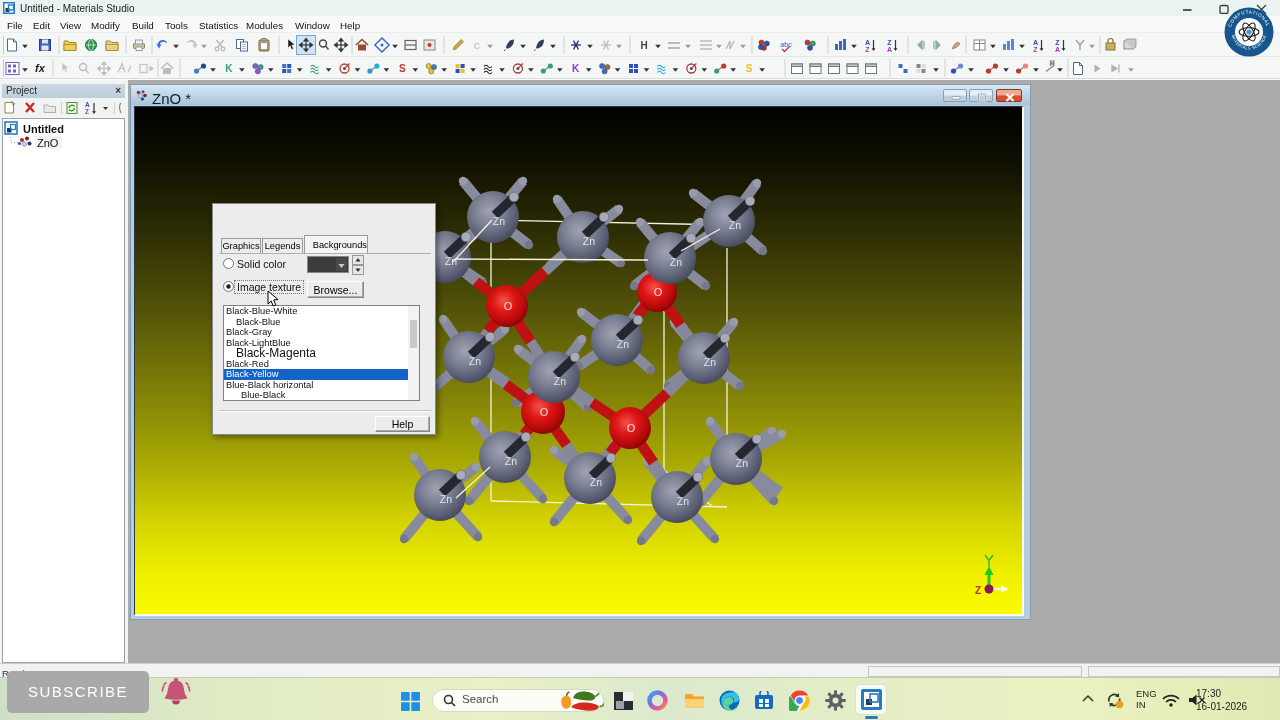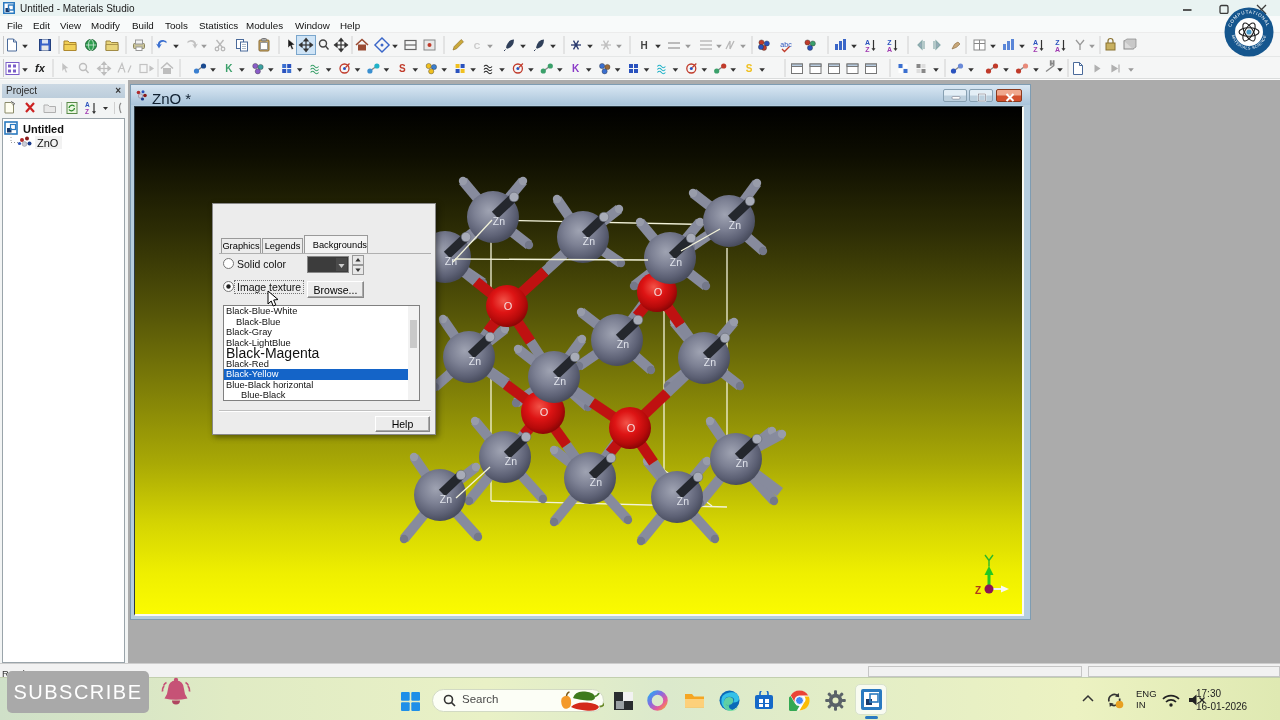--- a/index.html
+++ b/index.html
@@ -810,21 +810,21 @@
         <path d="M6 3 l2.6 3.5 h-5.2 z" fill="#333"></path>
         <rect x="0.5" y="10.5" width="11" height="9" fill="#e8e8e8" stroke="#999"></rect>
         <path d="M6 17 l-2.6 -3.5 h5.2 z" fill="#333"></path>
       </svg>
       <div style="position:absolute;left:94px;top:77px;width:57px;height:17px;background:#ececec;border:1px solid #888;border-top-color:#fff;border-left-color:#fff;box-shadow:inset -1px -1px 0 #aaa;font-size:10.5px;text-align:center;line-height:16px">Browse...</div>
       <div style="position:absolute;left:10px;top:101px;width:197px;height:96px;background:#fff;border:1px solid #808080;overflow:hidden">
         <div style="height:10.5px;font-size:9.3px;line-height:10.5px;padding-left:2px;color:#111">Black-Blue-White</div>
         <div style="height:10.5px;font-size:9.3px;line-height:10.5px;padding-left:12px;color:#111">Black-Blue</div>
         <div style="height:10.5px;font-size:9.3px;line-height:10.5px;padding-left:2px;color:#111">Black-Gray</div>
         <div style="height:10.5px;font-size:9.3px;line-height:10.5px;padding-left:2px;color:#111">Black-LightBlue</div>
-        <div style="height:10.5px;font-size:14px;line-height:10.5px;padding-left:2px;color:#111">Black-Magenta</div>
+        <div style="height:10.5px;font-size:12px;line-height:10.5px;padding-left:12px;color:#111">Black-Magenta</div>
         <div style="height:10.5px;font-size:9.3px;line-height:10.5px;padding-left:2px;color:#111">Black-Red</div>
         <div style="height:10.5px;font-size:9.3px;line-height:10.5px;padding-left:2px;background:#1464c8;color:#fff">Black-Yellow</div>
         <div style="height:10.5px;font-size:9.3px;line-height:10.5px;padding-left:2px;color:#111">Blue-Black horizontal</div>
         <div style="height:10.5px;font-size:9.3px;line-height:10.5px;padding-left:17px;color:#111">Blue-Black</div>
       </div>
       <div style="position:absolute;left:195px;top:102px;width:11px;height:94px;background:#f2f2f2">
         <div style="position:absolute;left:2px;top:14px;width:7px;height:28px;background:#c9c9c9"></div>
       </div>
       <div style="position:absolute;left:6px;top:206px;width:212px;height:1px;background:#c0c0c0;box-shadow:0 1px 0 #fff"></div>
       <div style="position:absolute;left:162px;top:212px;width:55px;height:16px;background:#ececec;border:1px solid #888;border-top-color:#fff;border-left-color:#fff;box-shadow:inset -1px -1px 0 #aaa;font-size:10.5px;text-align:center;line-height:15px">Help</div>
@@ -937,21 +937,21 @@
       <path d="M1 5 a11 11 0 0 1 16 0" fill="none" stroke="#222" stroke-width="1.7"></path>
       <path d="M4 8 a7 7 0 0 1 10 0" fill="none" stroke="#222" stroke-width="1.7"></path>
       <circle cx="9" cy="11" r="1.7" fill="#222"></circle>
     </svg>
     <svg style="position:absolute;left:1188px;top:693px" width="18" height="14" xmlns="http://www.w3.org/2000/svg">
       <path d="M1 5 h3.5 l4 -3.5 v11 l-4 -3.5 h-3.5 z" fill="#222"></path>
       <path d="M11.5 4.5 l5 5 m0 -5 l-5 5" stroke="#222" stroke-width="1.4"></path>
     </svg>
     <div style="position:absolute;left:1196px;top:687px;width:58px;text-align:left;font-size:10px;color:#222;line-height:13px;font-family:'Liberation Sans',sans-serif">17:30<br>16-01-2026</div>
     <div style="position:absolute;left:7px;top:671px;width:142px;height:42px;background:#a9a9a9;border-radius:5px;z-index:60"></div>
-    <div style="position:absolute;left:7px;top:671px;width:142px;height:42px;z-index:61;color:#fff;font-size:20px;letter-spacing:1.5px;text-align:center;line-height:42px;font-family:'Liberation Sans',sans-serif">SUBSCRIBE</div>
+    <div style="position:absolute;left:7px;top:671px;width:142px;height:42px;z-index:61;color:#fff;font-size:15px;letter-spacing:1.5px;text-align:center;line-height:42px;font-family:'Liberation Sans',sans-serif">SUBSCRIBE</div>
     <svg style="position:absolute;left:158px;top:676px;z-index:61" width="36" height="38" xmlns="http://www.w3.org/2000/svg">
       <path d="M18 4.5 q7.5 0 8 8.5 q0.3 5.5 3.5 9.5 q-11.5 2.5 -23 0 q3.2 -4 3.5 -9.5 q0.5 -8.5 8 -8.5z" fill="#c65276"></path>
       <circle cx="18" cy="4" r="2.2" fill="#c65276"></circle>
       <path d="M14 24.5 a4 4 0 0 0 8 0z" fill="#b04560"></path>
       <path d="M6 10 q-2 2.5 -1.5 5.5 M30 10 q2 2.5 1.5 5.5" stroke="#c65276" stroke-width="1.8" fill="none"></path>
       <path d="M8.5 6.5 q-2 1 -2.8 3 M27.5 6.5 q2 1 2.8 3" stroke="#c65276" stroke-width="1.8" fill="none"></path>
     </svg>
     <svg style="position:absolute;left:1224px;top:7px;z-index:70" width="50" height="50" xmlns="http://www.w3.org/2000/svg">
       <circle cx="25" cy="25" r="24.5" fill="#15568e"></circle>
       <circle cx="25" cy="25" r="14" fill="#fff"></circle>

